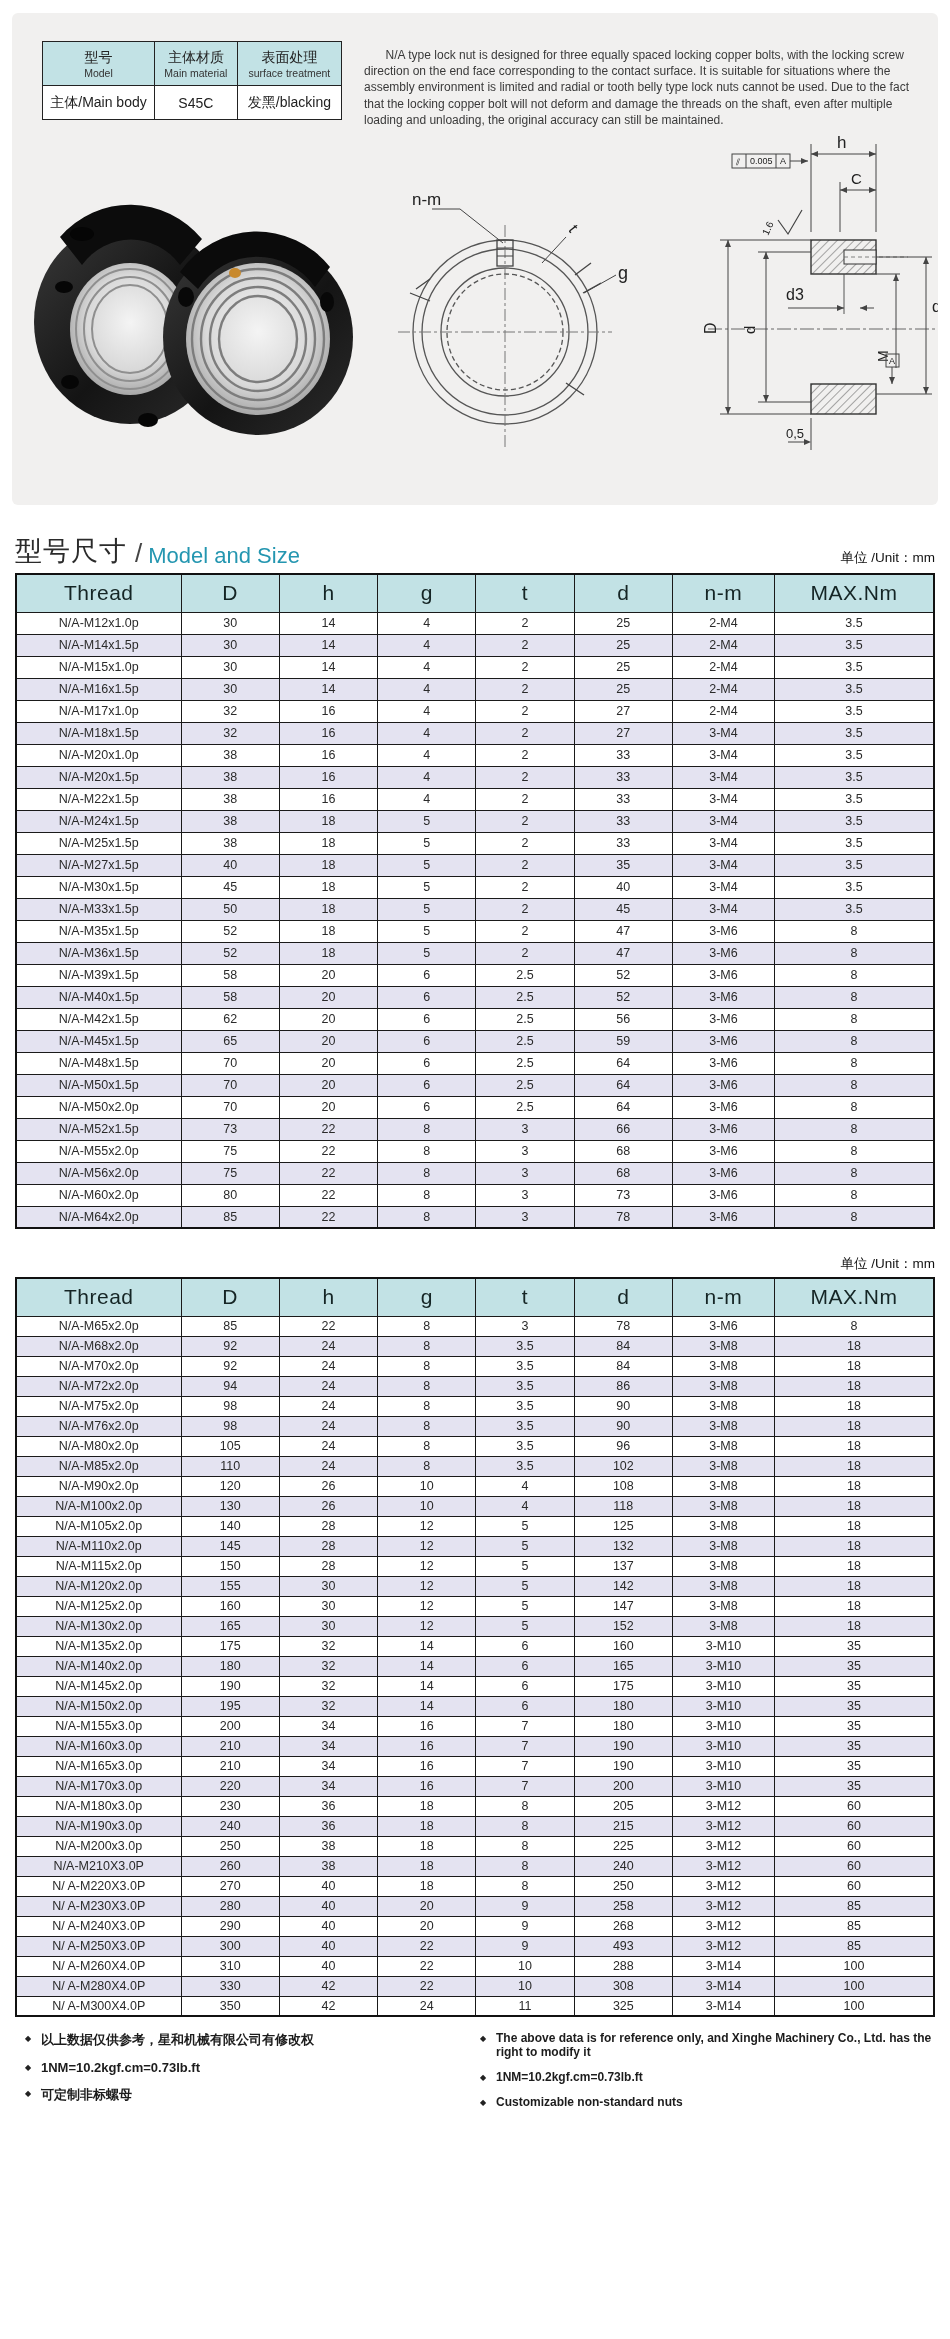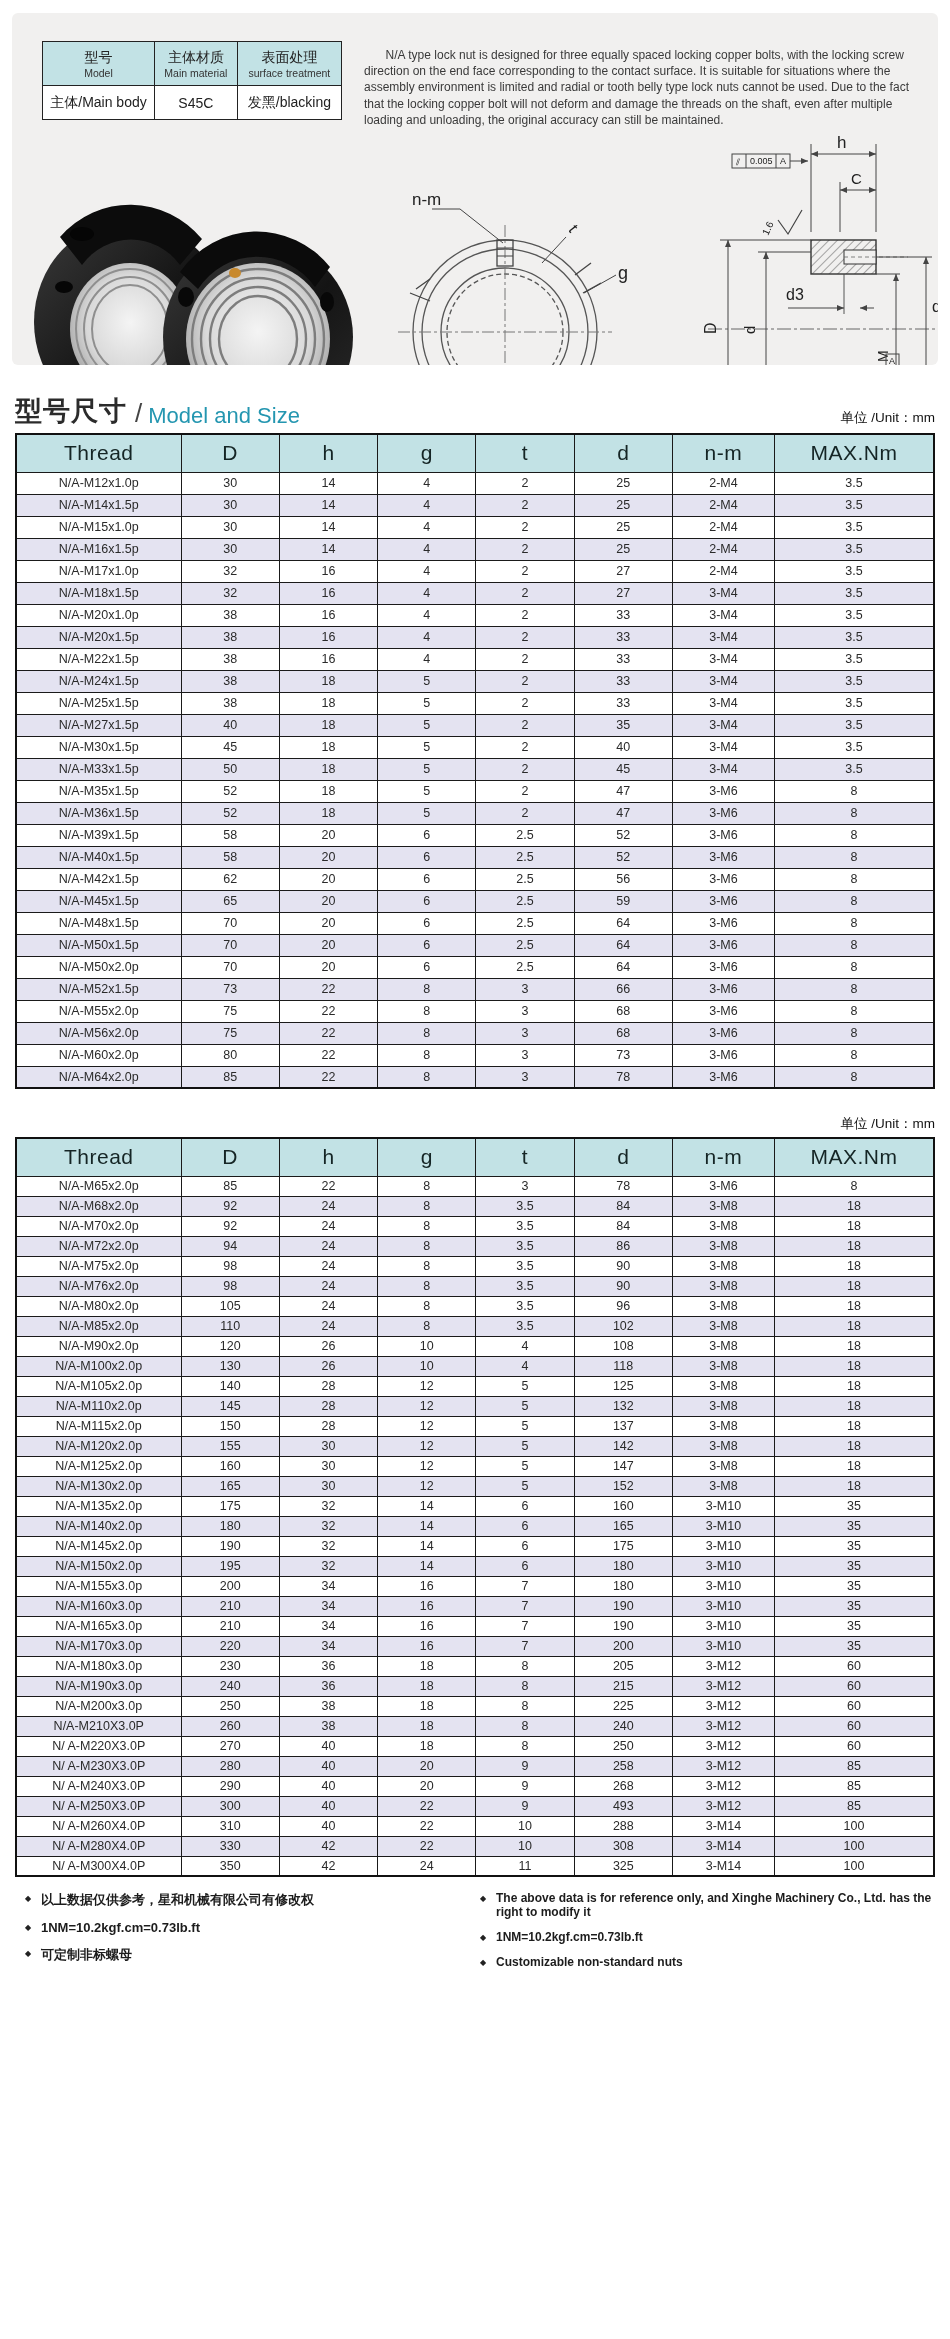--- a/index.html
+++ b/index.html
@@ -7,21 +7,21 @@
   body {
     width:950px; min-height:2339px; margin:0 auto;
     font-family:"Liberation Sans","DejaVu Sans",sans-serif;
     color:#222;
   }
   
   .top-panel {
     margin:13px 12px 0 12px;
     background:#f1f0ef;
     border-radius:6px;
-    height:352px;
+    height:492px;
     padding:28px 18px 10px 18px;
     overflow:hidden;
   }
   .panel-row1 { display:flex; align-items:flex-start; }
   .info-table {
     border-collapse:collapse; width:300px; flex:0 0 300px;
     background:#fff; margin-left:12px;
   }
   .info-table th, .info-table td { border:1.6px solid #222; text-align:center; }
   .info-table th { background:#c2e2e5; font-weight:400; height:44px; padding:2px 4px; }
@@ -34,21 +34,21 @@
   
   .panel-row2 { display:flex; align-items:flex-end; margin-top:4px; }
   .photo-wrap { flex:0 0 330px; height:340px; }
   .front-draw { flex:0 0 270px; height:330px; margin-left:10px; }
   .section-draw { flex:0 0 300px; height:345px; margin-left:8px; }
   svg text { font-family:"Liberation Sans","DejaVu Sans",sans-serif; fill:#222; }
   
   .size-head {
     display:flex; align-items:flex-end; margin:28px 15px 4px 15px;
   }
-  .size-title-zh { font-size:27px; font-weight:700; color:#2b2b2b; letter-spacing:1px; }
+  .size-title-zh { font-size:27px; font-weight:400; color:#2b2b2b; letter-spacing:1px; }
   .size-title-sep { font-size:26px; font-weight:300; color:#444; margin:0 6px 0 8px; }
   .size-title-en { font-size:22px; color:#2496b0; }
   .unit-label { margin-left:auto; font-size:13.5px; color:#111; padding-bottom:2px; }
   .unit-label2 { text-align:right; margin:26px 15px 4px 15px; font-size:13.5px; color:#111; }
   table.size-table {
     width:920px; margin:2px 15px 0 15px;
     border-collapse:collapse; table-layout:fixed;
     border:2.2px solid #111;
     padding-left:44px;
   }

